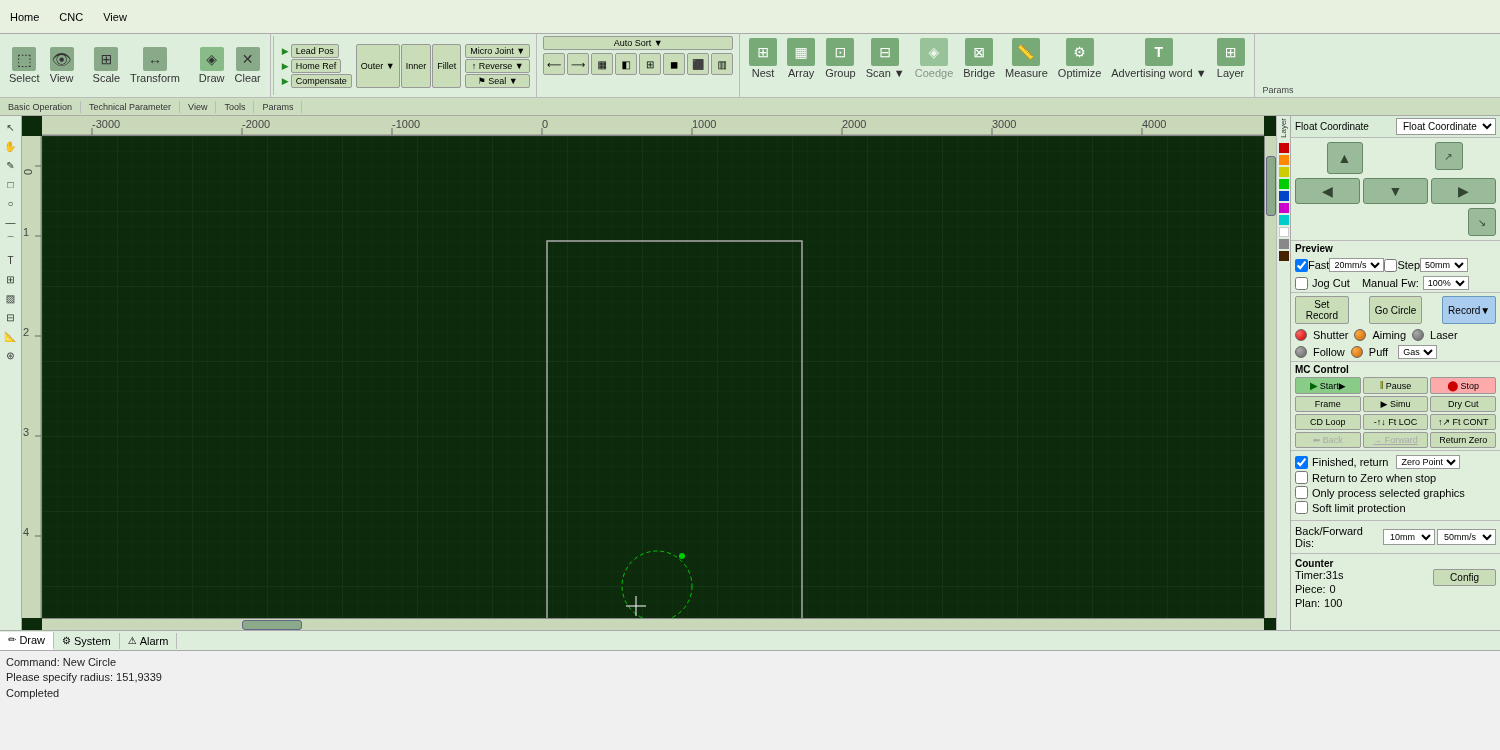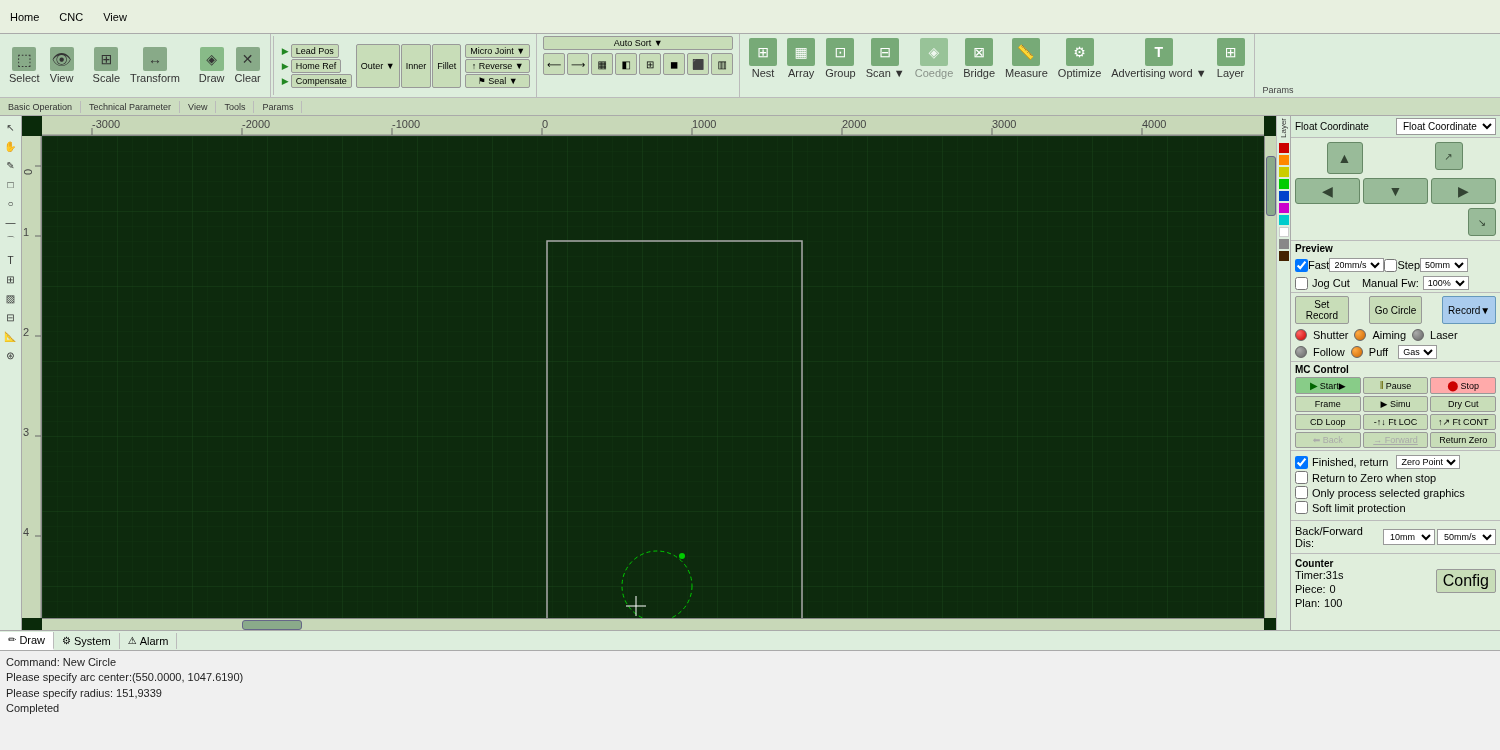--- a/index.html
+++ b/index.html
@@ -49,21 +49,21 @@
     .stop-icon { color: #cc0000; font-size: 10px; }
 
     
     .options-section { padding: 4px; border-top: 1px solid #bbb; }
     .option-row { display: flex; align-items: center; gap: 4px; margin-bottom: 2px; }
 
     
     .counter-section { padding: 4px; border-top: 1px solid #bbb; }
     .counter-title { font-size: 10px; font-weight: bold; }
     .counter-row { display: flex; justify-content: space-between; margin-bottom: 0; }
-    .config-btn { background: #c8ddb8; border: 1px solid #999; border-radius: 2px; padding: 2px 6px; font-size: 16px; cursor: pointer; }
+    .config-btn { background: #c8ddb8; border: 1px solid #999; border-radius: 2px; padding: 2px 16px; font-size: 10px; cursor: pointer; }
 
     
     .backfwd-section { padding: 4px; border-top: 1px solid #bbb; }
     .backfwd-row { display: flex; gap: 2px; align-items: center; }
     .bf-select { font-size: 9px; background: white; border: 1px solid #999; padding: 1px 2px; }
 
     
     .bottom-tabs { height: 20px; background: #ddeedd; border-top: 1px solid #aaa; display: flex; align-items: center; }
     .bottom-tab { padding: 2px 8px; font-size: 10px; cursor: pointer; border-right: 1px solid #bbb; display: flex; align-items: center; gap: 3px; }
     .bottom-tab.active { background: white; border-bottom: 2px solid white; }
@@ -530,19 +530,18 @@
         <span class="tab-icon">⚙</span>
         <span>System</span>
       </div>
       <div class="bottom-tab">
         <span class="tab-icon">⚠</span>
         <span>Alarm</span>
       </div>
     </div>
     <div class="command-area">
       <div class="cmd-line">Command: New Circle</div>
-      <div class="cmd-line">Please specify arc center:(550.0000, 1047.6190)</div>
       <div class="cmd-line">Please specify radius: 151,9339</div>
       <div class="cmd-line">Completed</div>
     </div>
   </div>
 
 </div>
 
 </body></html>

